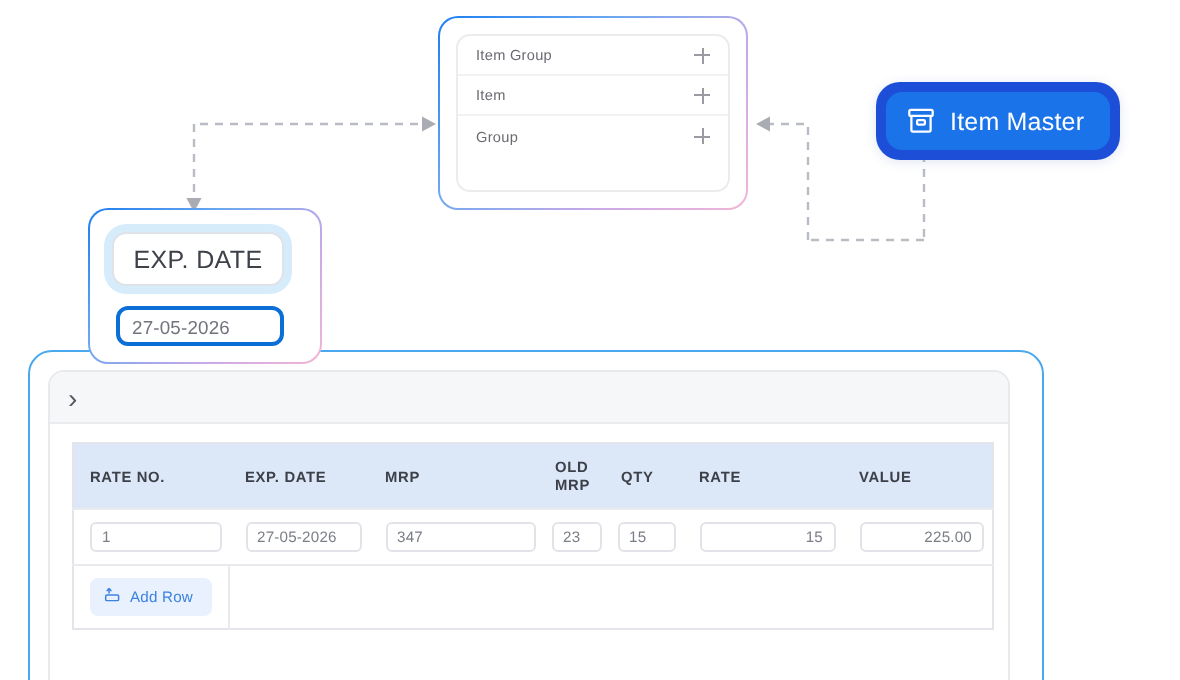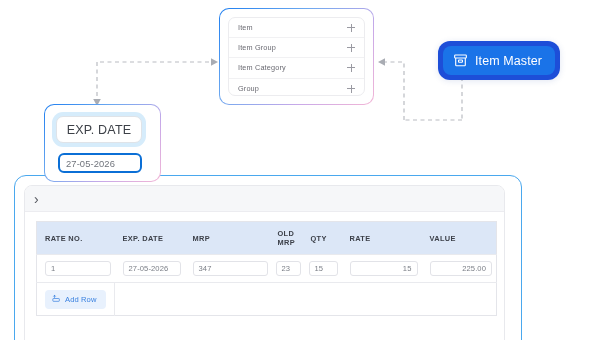--- a/index.html
+++ b/index.html
@@ -252,33 +252,29 @@
     <path d="M 32 65 L 32 7" stroke="#b9bcc2" stroke-width="1.2" fill="none" stroke-dasharray="4 3.5"></path>
     <path d="M 30 7 L 12 7" stroke="#b9bcc2" stroke-width="1.2" fill="none" stroke-dasharray="4 3.5"></path>
     <polygon points="6,7 13,3.2 13,10.8" fill="#a9acb3"></polygon>
     <polygon points="90,20 86.2,13 93.8,13" fill="#a9acb3"></polygon>
   </svg>
 
   <div class="grad-card" id="field-panel">
     <div class="field-list">
 
       <div class="field-row">
+        <span class="field-label">Item Group</span>
+        <span class="plus-icon"></span>
+      </div>
+
+      <div class="field-row">
         <span class="field-label">Item</span>
         <span class="plus-icon"></span>
       </div>
 
-      <div class="field-row">
-        <span class="field-label">Item Group</span>
-        <span class="plus-icon"></span>
-      </div>
-
-      <div class="field-row">
-        <span class="field-label">Item Category</span>
-        <span class="plus-icon"></span>
-      </div>
 
       <div class="field-row">
         <span class="field-label">Group</span>
         <span class="plus-icon"></span>
       </div>
 
     </div>
   </div>
 
   <div id="item-master-wrap">

